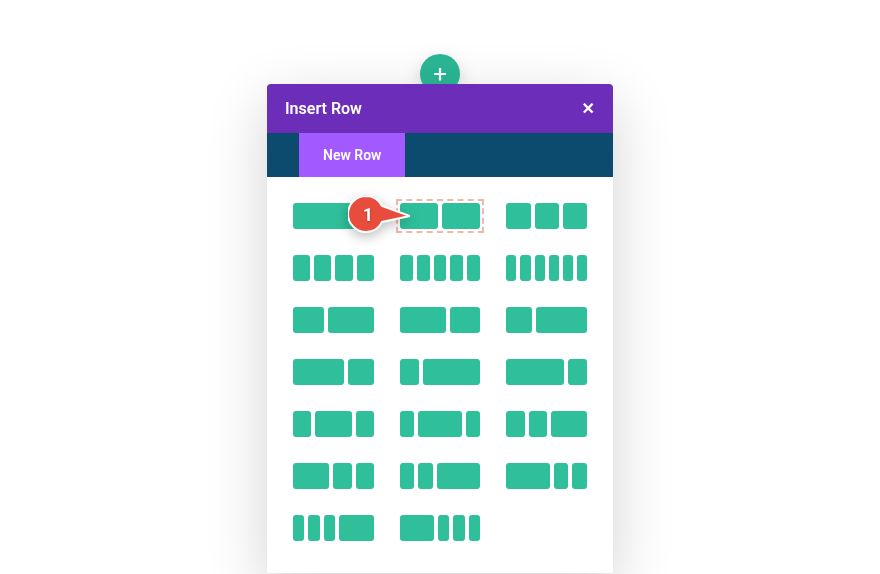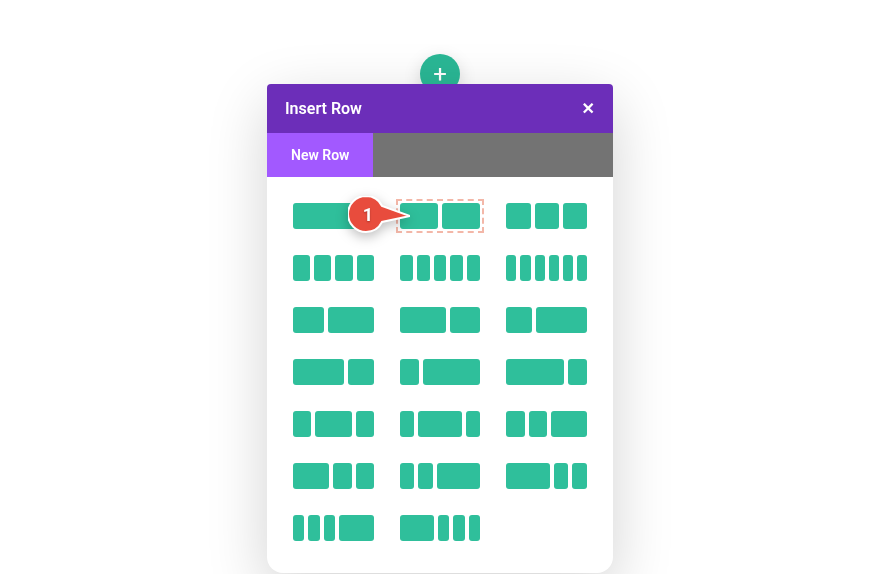--- a/index.html
+++ b/index.html
@@ -32,21 +32,21 @@
   }
 
   
   .modal {
     position: absolute;
     left: 50%;
     top: 84px;
     width: 346px;
     transform: translateX(-50%);
     background: #fff;
-    border-radius: 16px;
+    border-radius: 1px;
     box-shadow: 0 18px 60px rgba(0,0,0,.18);
     z-index: 2;
   }
 
   .modal-header {
     background: #6c2eb9;
     color: #fff;
     padding: 15px 18px;
     display: flex;
     align-items: center;
@@ -59,24 +59,25 @@
   }
   .close-icon {
     font-size: 16px;
     font-weight: 700;
     cursor: pointer;
     line-height: 1;
   }
 
   .modal-tabs {
     display: flex;
-    background: #737373;
+    background: #0c4a6e;
     color: #fff;
     font-size: 14px;
     font-weight: 600;
+    padding-left: 32px;
   }
   .modal-tab {
     padding: 14px 18px;
     cursor: pointer;
   }
   .modal-tab.active {
     background: #a259ff;
     padding-left: 24px;
     padding-right: 24px;
   }

